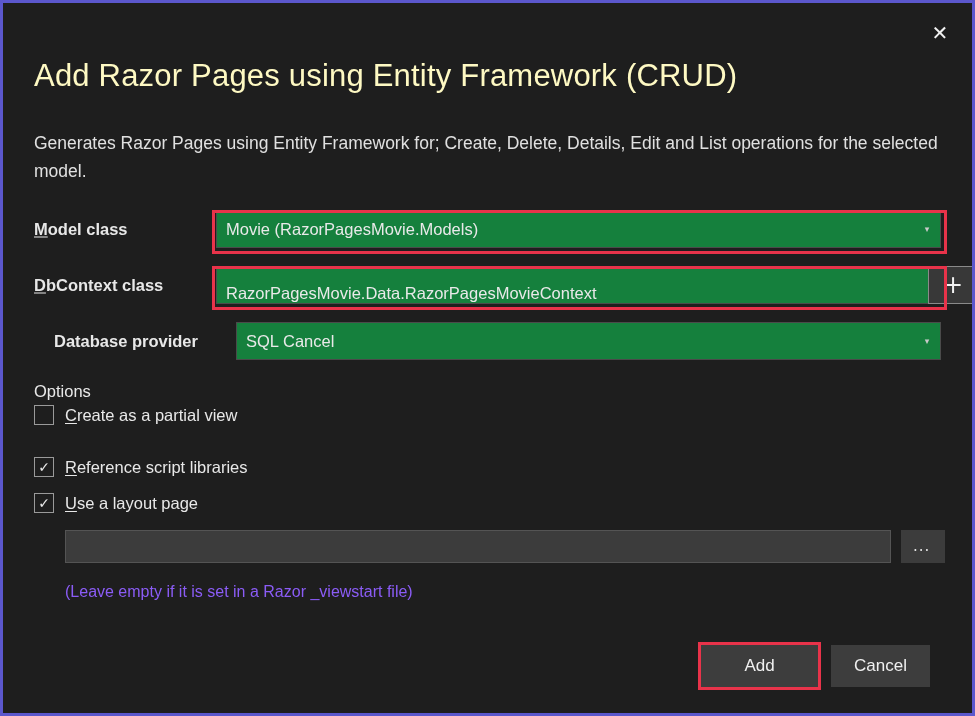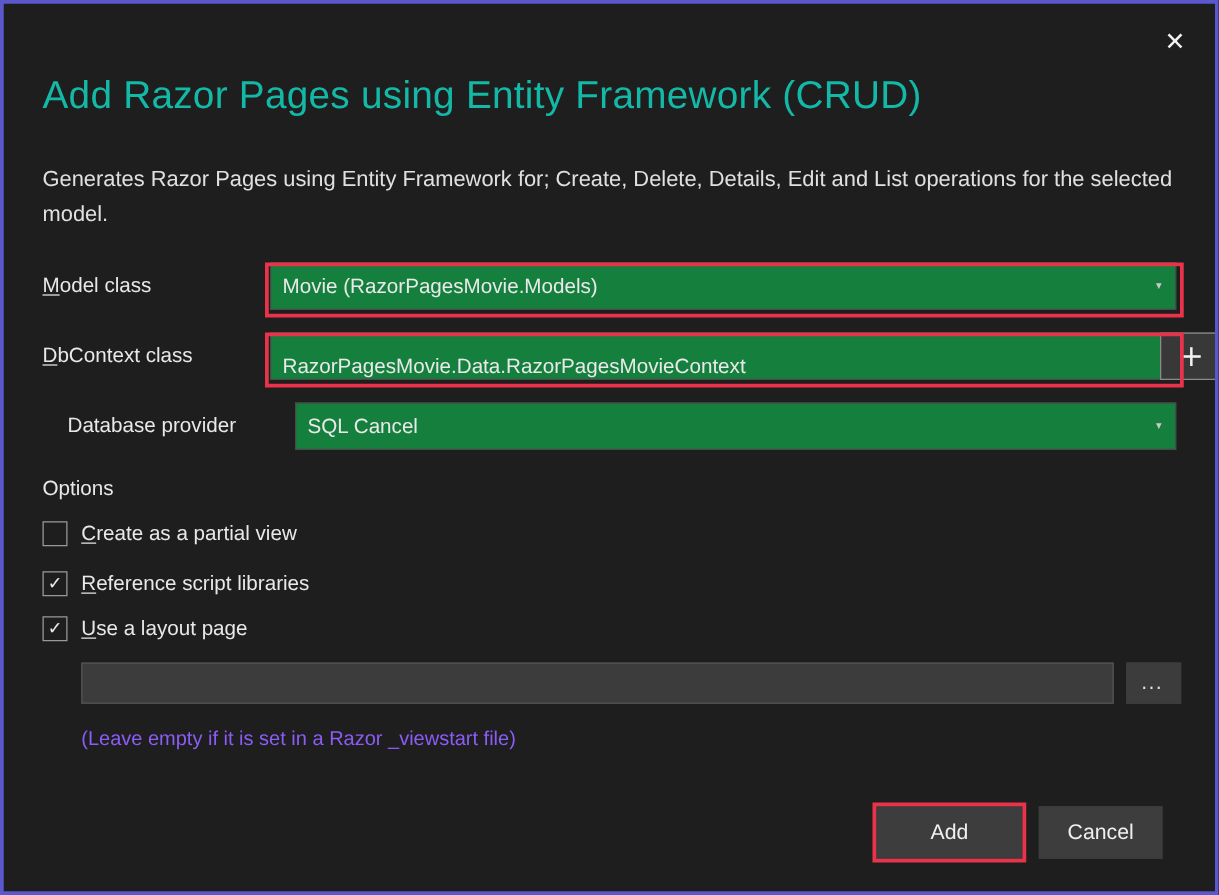--- a/index.html
+++ b/index.html
@@ -45,21 +45,21 @@
     border: none;
   }
 
   
   .dlg-title {
     position: absolute;
     left: 31px;
     top: 55px;
     font-size: 31px;
     font-weight: 400;
-    color: #14b8a6;
+    color: #fef9c3;
     letter-spacing: 0.2px;
     white-space: nowrap;
   }
   .dlg-desc {
     position: absolute;
     left: 31px;
     top: 126px;
     width: 910px;
     font-size: 17.5px;
     line-height: 28px;
@@ -74,20 +74,21 @@
     height: 38px;
   }
   .row-label {
     position: absolute;
     left: 0;
     top: 50%;
     transform: translateY(-50%);
     font-size: 16.5px;
     color: #e8e8e8;
     white-space: nowrap;
+    font-weight: bold;
   }
   .acc { text-decoration: underline; text-underline-offset: 2px; }
 
   .combo {
     position: absolute;
     background: #15803d;
     border: 1px solid #4a4a4a;
     height: 38px;
     display: flex;
     align-items: center;
@@ -257,21 +258,21 @@
   <div class="row" style="top:319px;margin-left:20px;">
     <div class="row-label">Database provider</div>
     <div class="combo" style="left:182px; right:0;">
       <span class="combo-text">SQL Cancel</span>
       <span class="combo-arrow">▾</span>
     </div>
   </div>
 
   <div class="section-label" style="top:379px;">Options</div>
 
-  <div class="checkrow" style="top:412px;text-align:center;">
+  <div class="checkrow" style="top:400px;text-align:center;">
     <span class="cbox"></span>
     <span class="cbox-label"><span class="acc">C</span><span>reate as a partial view</span></span>
   </div>
 
   <div class="checkrow" style="top:452px;">
     <span class="cbox">✓</span>
     <span class="cbox-label"><span class="acc">R</span><span>eference script libraries</span></span>
   </div>
 
   <div class="checkrow" style="top:488px;">

